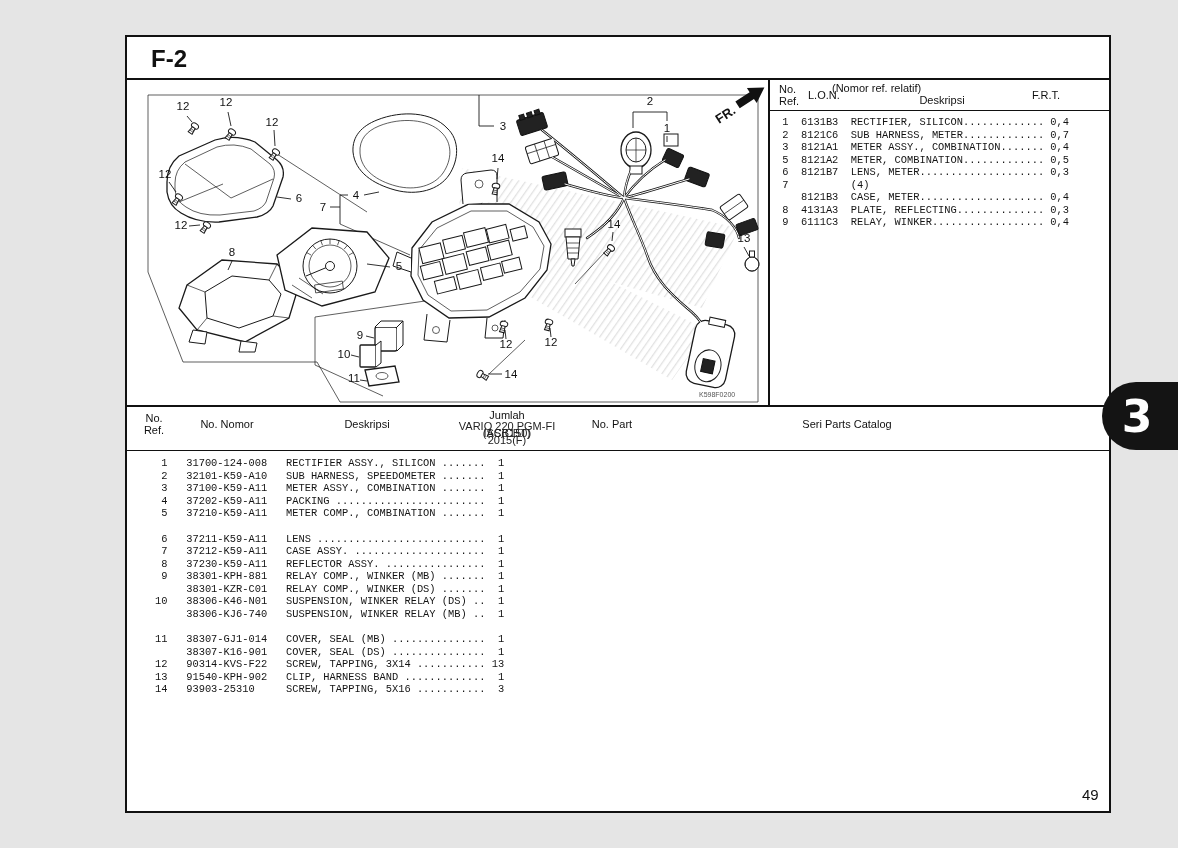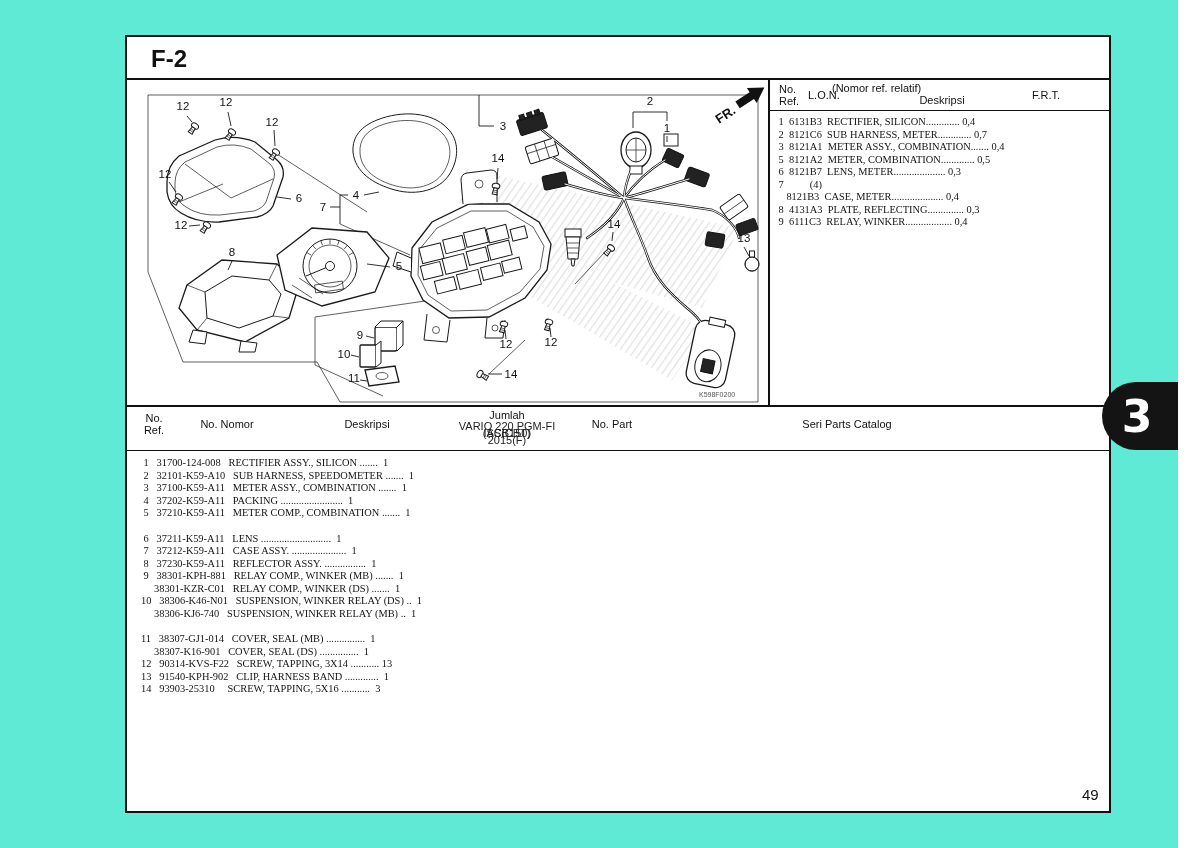--- a/index.html
+++ b/index.html
@@ -1,53 +1,53 @@
 <!DOCTYPE html>
 <html><head>
 <meta charset="utf-8">
 <style>
   html,body{margin:0;padding:0;background:#fff;}
-  .page{position:relative;width:1178px;height:848px;background:#5eead4;overflow:hidden;
+  .page{position:relative;width:1178px;height:848px;background:#e5e5e5;overflow:hidden;
         font-family:"Liberation Sans",sans-serif;color:#111;}
   .sheet{position:absolute;left:125px;top:35px;width:986px;height:778px;
          border:2.5px solid #111;box-sizing:border-box;background:#fff;}
   
   .title-bar{position:relative;height:41px;border-bottom:2px solid #111;}
   .code{position:absolute;left:24px;top:8px;font-size:24px;font-weight:bold;}
   .title{position:absolute;left:0;right:0;top:8px;text-align:center;font-size:24px;
          font-weight:bold;letter-spacing:1px;}
   
   .main-row{display:flex;height:325px;}
   .diagram{position:relative;width:641px;}
   .diagram svg{position:absolute;left:0;top:0;}
   .ref-table{position:relative;flex:1;border-left:2.5px solid #111;}
   .ref-head{position:absolute;left:0;top:0;right:0;height:30px;border-bottom:1.5px solid #111;}
   .ref-head span{position:absolute;font-size:11px;}
   .rh-no{left:9px;top:3px;}   .rh-ref{left:9px;top:15px;}
   .rh-lon{left:38px;top:9px;}
   .rh-note{left:62px;top:2px;width:160px;}
   .rh-desc{left:92px;top:14px;width:160px;text-align:center;}
   .rh-frt{left:262px;top:9px;}
-  pre{margin:0;font-family:Liberation Serif, serif;
+  pre{margin:0;font-family:Liberation Mono, monospace;
       font-size:10.4px;line-height:12.5px;color:#131313;}
   .ref-rows{position:absolute;left:6px;top:36px;}
   
   .parts-section{border-top:2px solid #111;}
   .parts-head{position:relative;height:43px;border-bottom:1.5px solid #111;}
   .parts-head span{position:absolute;font-size:11px;}
   .ph-no{left:12px;top:5px;width:30px;text-align:center;}
   .ph-ref{left:12px;top:17px;width:30px;text-align:center;}
   .ph-part{left:50px;top:11px;width:100px;text-align:center;}
   .ph-desc{left:180px;top:11px;width:120px;text-align:center;}
   .ph-qty{left:310px;top:2px;width:140px;text-align:center;}
   .ph-qty-sub{left:310px;width:140px;text-align:center;font-size:6px;line-height:6.5px;color:#222;}
   .ph-sub1{top:16px;} .ph-sub2{top:23px;} .ph-sub3{top:30px;}
   .ph-seri{left:425px;top:11px;width:120px;text-align:center;}
   .ph-kode{left:640px;top:11px;width:160px;text-align:center;}
-  .parts-rows{margin-left:14px;}
+  .parts-rows{margin-left:28px;}
   .pg1{margin-top:6px;} .pg2{margin-top:13px;} .pg3{margin-top:13px;}
   
   .date{position:absolute;left:125px;top:817px;width:986px;text-align:center;
         font-size:13px;font-weight:bold;}
   .page-num{position:absolute;left:1082px;top:786px;font-size:15px;}
   .section-tab{position:absolute;right:0;top:382px;width:76px;height:68px;background:#141414;
         border-radius:34px 0 0 34px;display:flex;align-items:center;justify-content:center;}
   .section-tab span{color:#fff;font-size:44px;font-weight:bold;margin-right:6px;
         font-family:"DejaVu Sans",sans-serif;}
   

